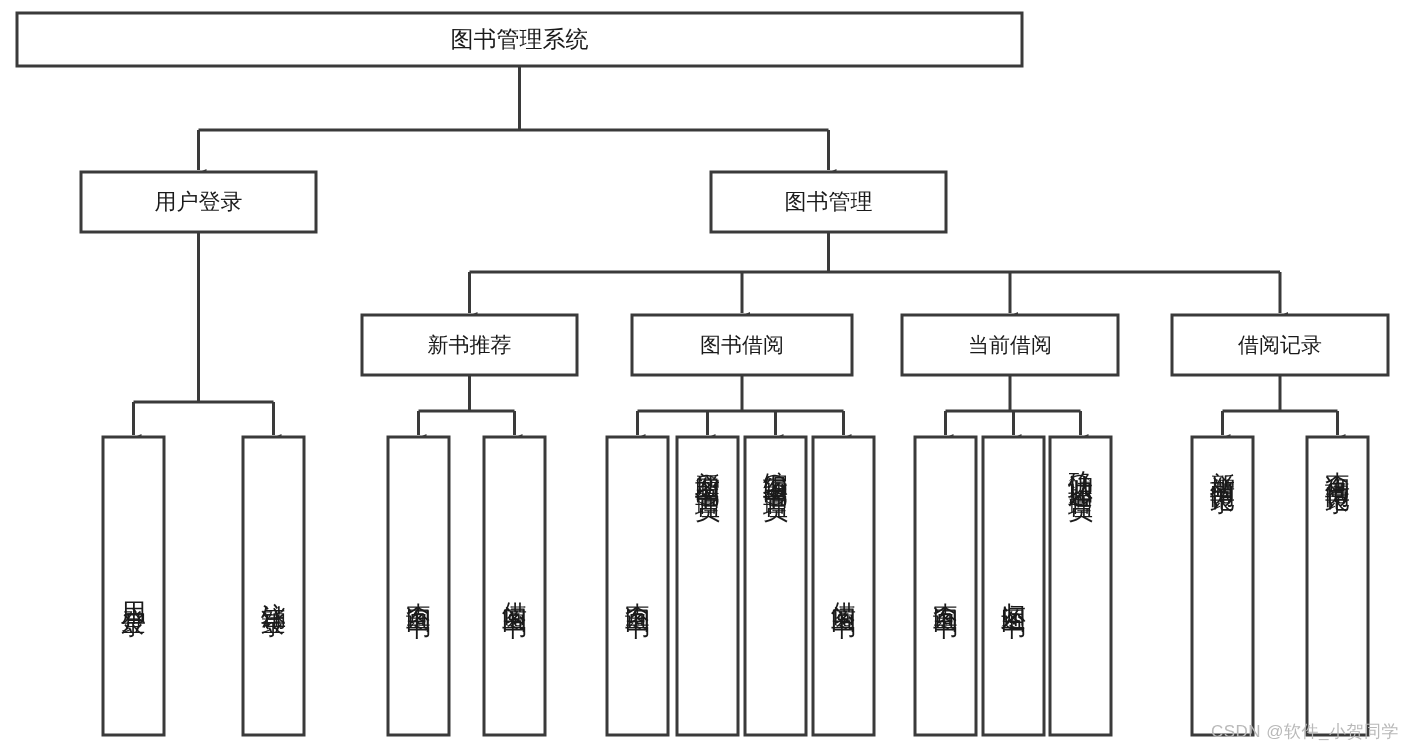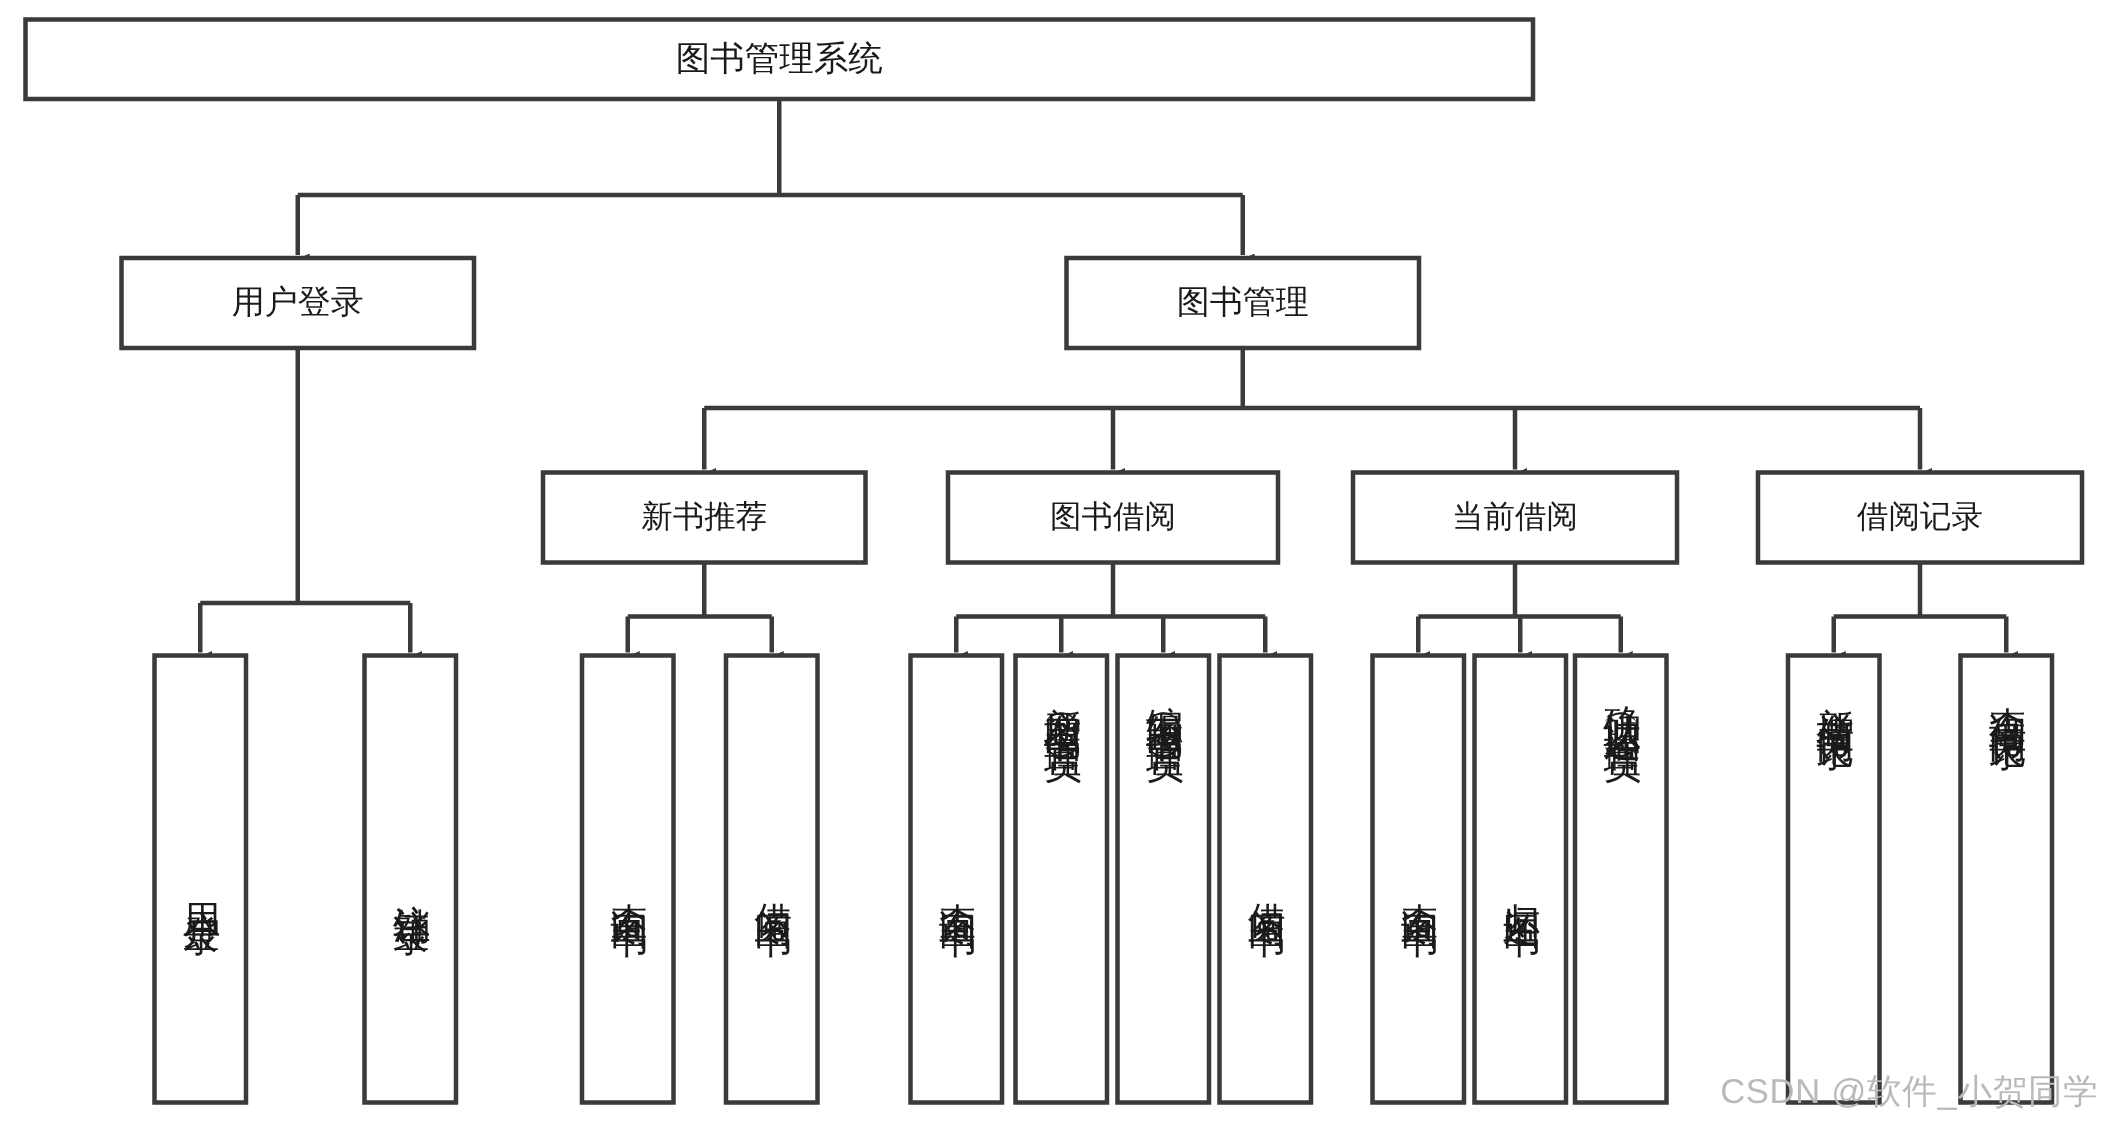--- a/index.html
+++ b/index.html
@@ -40,21 +40,21 @@
     line-height:1;
     letter-spacing:4px;
     color:#1a1a1a;
     white-space:nowrap;
   }
   .watermark{
     position:absolute;
     right:6px;
     bottom:4px;
     font-family:"Liberation Sans","DejaVu Sans",sans-serif;
-    font-size:23px;
+    font-size:17px;
     color:#b9b9b9;
     letter-spacing:0.5px;
     white-space:nowrap;
   }
 </style>
 </head>
 <body>
 
 <div id="stage">
 

